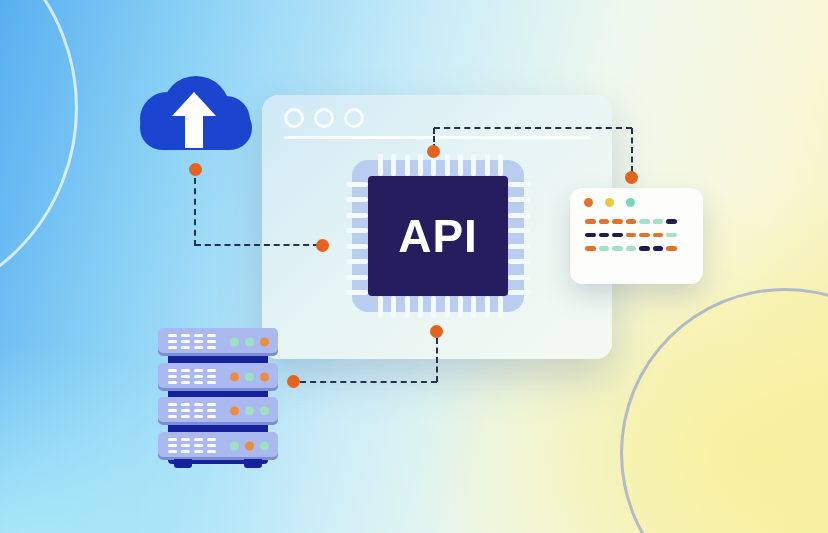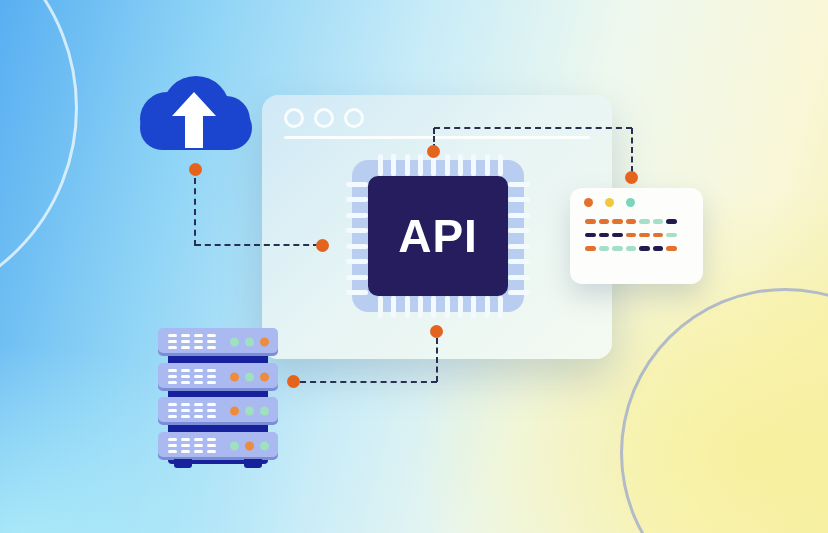--- a/index.html
+++ b/index.html
@@ -35,21 +35,21 @@
   .cloud .b1{left:0;top:16px;width:54px;height:54px;}
   .cloud .b2{left:22px;top:0;width:68px;height:68px;}
   .cloud .b3{left:62px;top:20px;width:48px;height:48px;}
   .cloud .base{position:absolute;left:0;top:30px;width:112px;height:44px;border-radius:22px;background:#1b44cf;}
   .up-arrow-head{position:absolute;left:32px;top:16px;width:0;height:0;
     border-left:22px solid transparent;border-right:22px solid transparent;border-bottom:24px solid #ffffff;}
   .up-arrow-stem{position:absolute;left:45px;top:39px;width:18px;height:33px;background:#ffffff;}
   
   .chip{position:absolute;left:352px;top:160px;width:172px;height:152px;z-index:4;}
   .chip-frame{position:absolute;inset:0;background:#b9cdf1;border-radius:16px;}
-  .chip-core{position:absolute;left:16px;top:16px;right:16px;bottom:16px;background:#251d5e;border-radius:10px;
+  .chip-core{position:absolute;left:16px;top:16px;right:16px;bottom:16px;background:#251d5e;border-radius:4px;
     display:flex;align-items:center;justify-content:center;}
   .chip-label{color:#ffffff;font-size:46px;font-weight:bold;letter-spacing:1px;}
   .pin{position:absolute;background:#f2f9ff;border-radius:2px;}
   .pin.tp{width:5px;height:22px;top:-6px;}
   .pin.bp{width:5px;height:22px;bottom:-6px;}
   .pin.lp{width:22px;height:5px;left:-6px;}
   .pin.rp{width:22px;height:5px;right:-6px;}
   
   .code-card{position:absolute;left:570px;top:188px;width:133px;height:96px;background:#fdfefb;border-radius:12px;
     box-shadow:0 12px 26px rgba(120,140,160,.3);z-index:6;}

